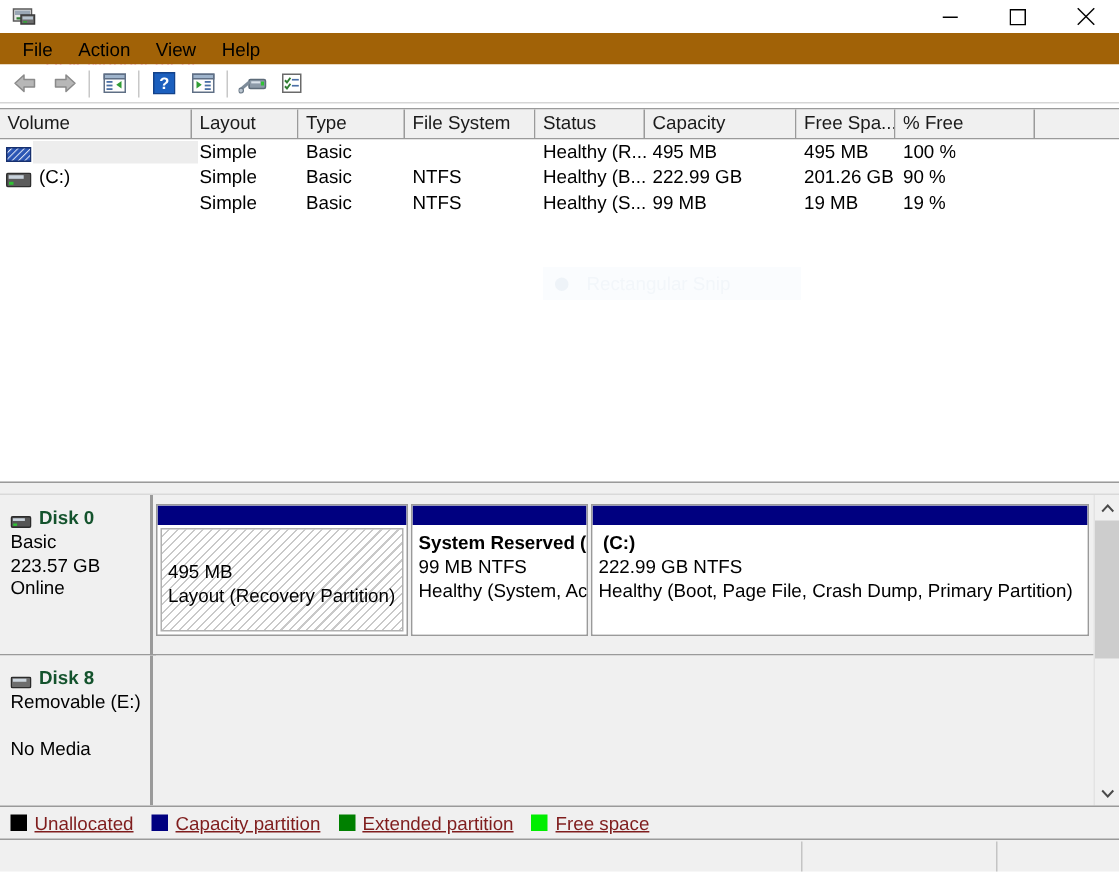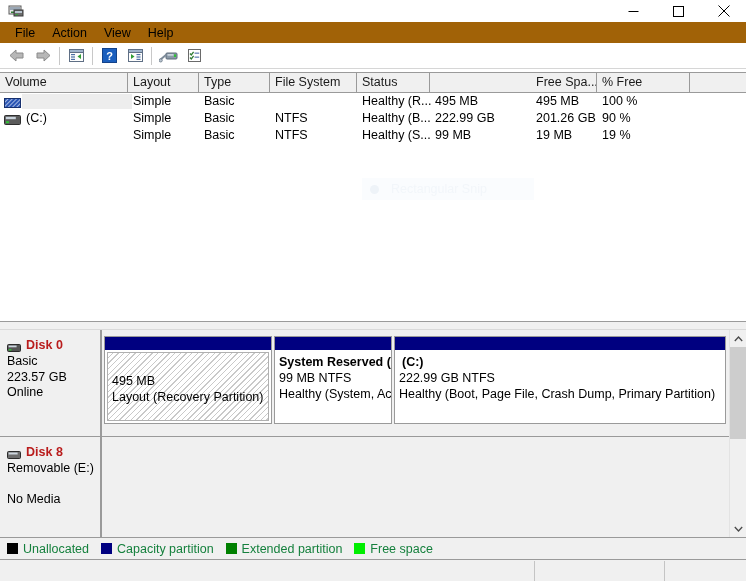--- a/index.html
+++ b/index.html
@@ -211,21 +211,21 @@
     margin-bottom: 2px;
   }
   .disk-icon {
     width: 14px; height: 8px;
     margin-right: 5px;
     flex: 0 0 auto;
   }
   .disk-title {
     font-size: 12.5px;
     font-weight: bold;
-    color: #b91c1c;
+    color: #14532d;
     white-space: nowrap;
   }
   .disk-line {
     font-size: 12.5px;
     color: #000000;
     line-height: 15.5px;
     white-space: nowrap;
   }
   .disk-line.gap { margin-top: 15px; }
   .disk-parts {
@@ -325,22 +325,23 @@
     align-items: center;
     margin-right: 12px;
   }
   .legend-swatch {
     width: 11px; height: 11px;
     margin-right: 5px;
     flex: 0 0 auto;
   }
   .legend-label {
     font-size: 12.5px;
-    color: #15803d;
-    white-space: nowrap;
+    color: #7f1d1d;
+    white-space: nowrap;
+    text-decoration: underline;
   }
 
   
   .statusbar {
     position: absolute;
     left: 0; top: 560px;
     width: 746px; height: 21px;
     background: #f0f0f0;
   }
   .status-sep {
@@ -479,20 +480,21 @@
       </svg>
     </div>
   </div>
 
   <div class="list-head">
     <div class="col-head" style="left:0px;  width:128px;">Volume</div>
     <div class="col-head" style="left:128px;width:71px;">Layout</div>
     <div class="col-head" style="left:199px;width:71px;">Type</div>
     <div class="col-head" style="left:270px;width:87px;">File System</div>
     <div class="col-head" style="left:357px;width:73px;">Status</div>
+    <div class="col-head" style="left:430px;width:101px;">Capacity</div>
     <div class="col-head" style="left:531px;width:66px;">Free Spa...</div>
     <div class="col-head" style="left:597px;width:93px;">% Free</div>
     <div class="col-head" style="left:690px;width:56px; border-right:none;"></div>
   </div>
 
   <div class="list-body">
 
     <div class="vrow" style="top:0px;">
       <div class="vol-sel-bg"></div>
       <div class="vol-name-wrap">

